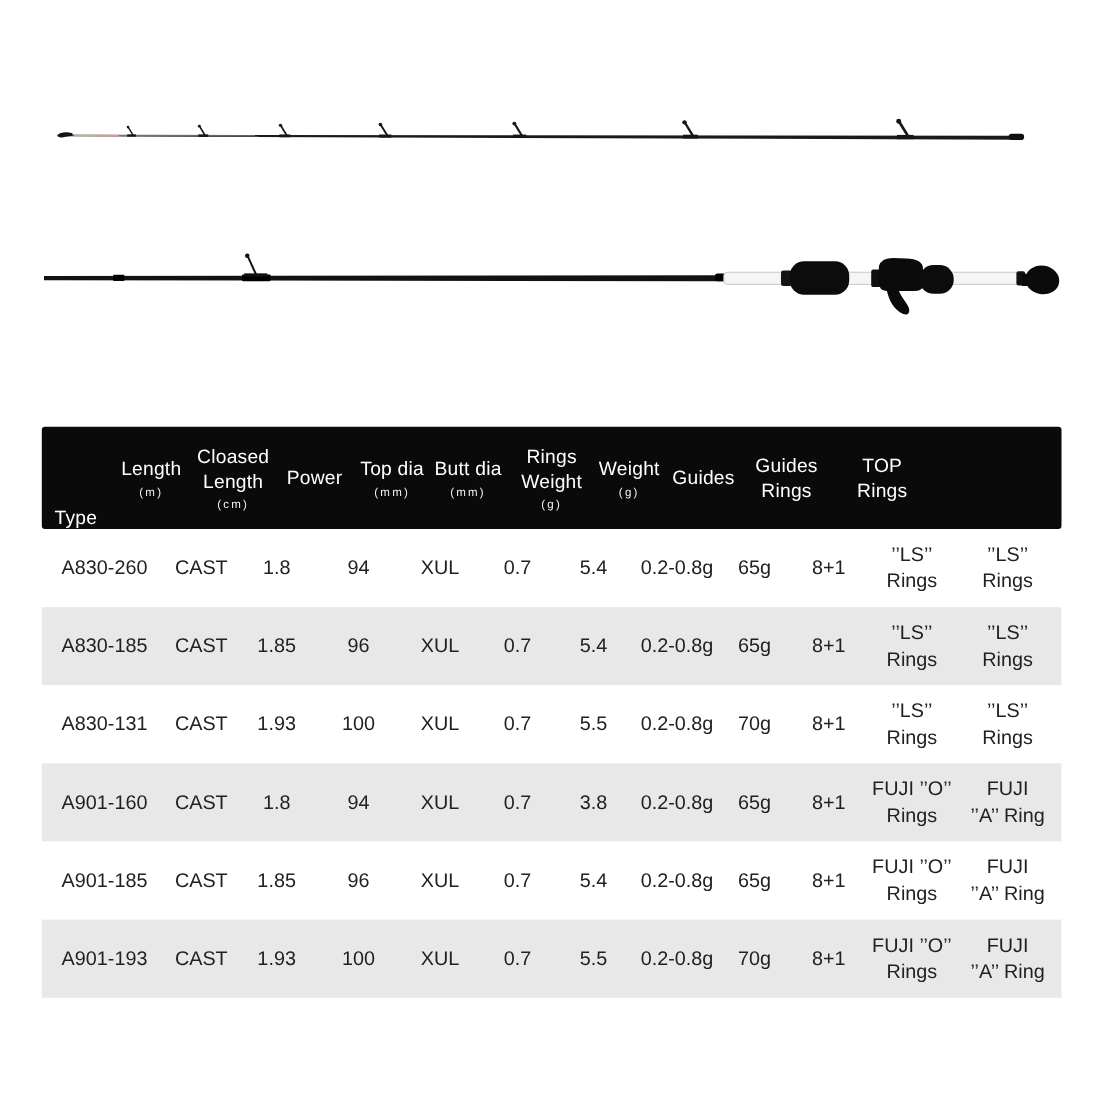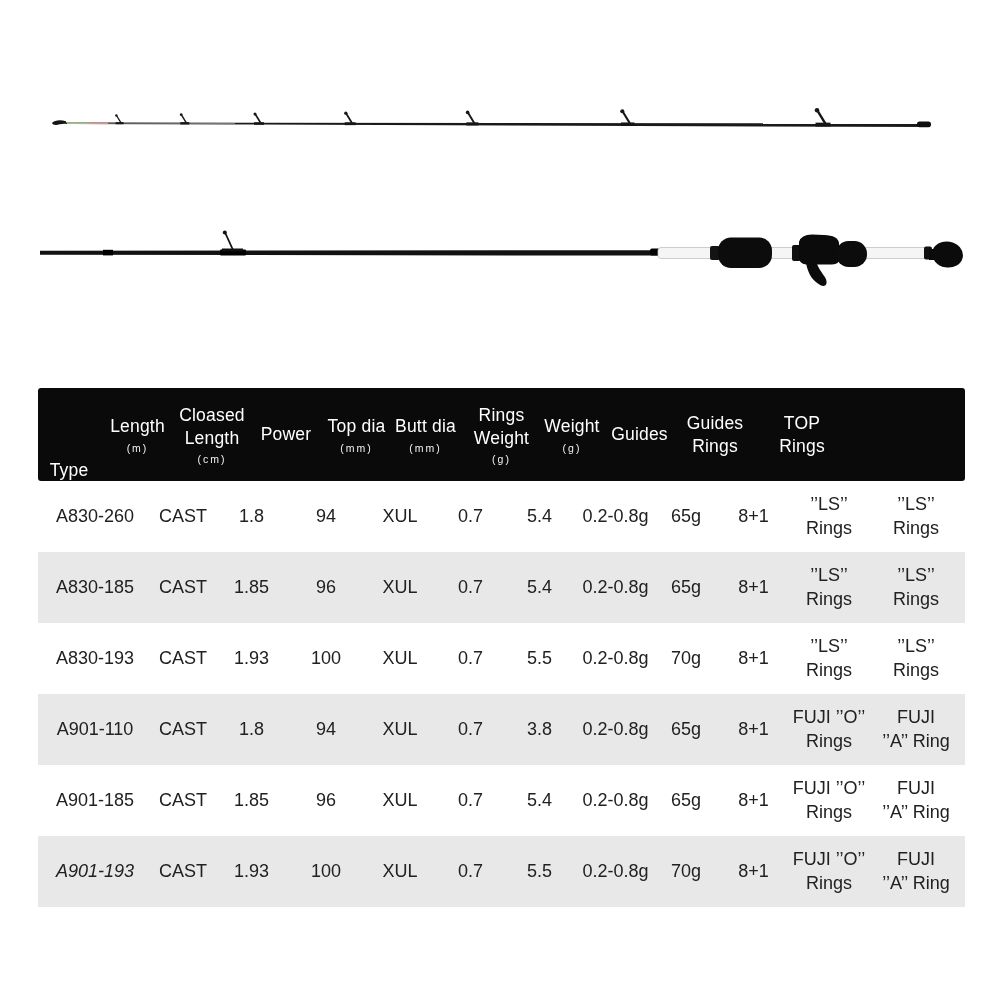--- a/index.html
+++ b/index.html
@@ -166,37 +166,37 @@
           <div class="td" style="width: 71px;">5.4</div>
           <div class="td" style="width: 81px;">0.2-0.8g</div>
           <div class="td" style="width: 60px;">65g</div>
           <div class="td" style="width: 75px;">8+1</div>
           <div class="td" style="width: 76px;">’’LS’’
 Rings</div>
           <div class="td" style="width: 98px;">’’LS’’
 Rings</div>
         </div>
         <div class="tr">
-          <div class="td" style="width: 114px;">A830-193</div>
+          <div class="td" style="width: 114px;">A830-131</div>
           <div class="td" style="width: 62px;">CAST</div>
           <div class="td" style="width: 75px;">1.93</div>
           <div class="td" style="width: 74px;">100</div>
           <div class="td" style="width: 74px;">XUL</div>
           <div class="td" style="width: 67px;">0.7</div>
           <div class="td" style="width: 71px;">5.5</div>
           <div class="td" style="width: 81px;">0.2-0.8g</div>
           <div class="td" style="width: 60px;">70g</div>
           <div class="td" style="width: 75px;">8+1</div>
           <div class="td" style="width: 76px;">’’LS’’
 Rings</div>
           <div class="td" style="width: 98px;">’’LS’’
 Rings</div>
         </div>
         <div class="tr alt">
-          <div class="td" style="width: 114px;">A901-110</div>
+          <div class="td" style="width: 114px;">A901-160</div>
           <div class="td" style="width: 62px;">CAST</div>
           <div class="td" style="width: 75px;">1.8</div>
           <div class="td" style="width: 74px;">94</div>
           <div class="td" style="width: 74px;">XUL</div>
           <div class="td" style="width: 67px;">0.7</div>
           <div class="td" style="width: 71px;">3.8</div>
           <div class="td" style="width: 81px;">0.2-0.8g</div>
           <div class="td" style="width: 60px;">65g</div>
           <div class="td" style="width: 75px;">8+1</div>
           <div class="td" style="width: 76px;">FUJI ’’O’’
@@ -214,21 +214,21 @@
           <div class="td" style="width: 71px;">5.4</div>
           <div class="td" style="width: 81px;">0.2-0.8g</div>
           <div class="td" style="width: 60px;">65g</div>
           <div class="td" style="width: 75px;">8+1</div>
           <div class="td" style="width: 76px;">FUJI ’’O’’
 Rings</div>
           <div class="td" style="width: 98px;">FUJI
 ’’A’’ Ring</div>
         </div>
         <div class="tr alt">
-          <div class="td" style="width: 114px; font-style: italic;">A901-193</div>
+          <div class="td" style="width: 114px;">A901-193</div>
           <div class="td" style="width: 62px;">CAST</div>
           <div class="td" style="width: 75px;">1.93</div>
           <div class="td" style="width: 74px;">100</div>
           <div class="td" style="width: 74px;">XUL</div>
           <div class="td" style="width: 67px;">0.7</div>
           <div class="td" style="width: 71px;">5.5</div>
           <div class="td" style="width: 81px;">0.2-0.8g</div>
           <div class="td" style="width: 60px;">70g</div>
           <div class="td" style="width: 75px;">8+1</div>
           <div class="td" style="width: 76px;">FUJI ’’O’’

